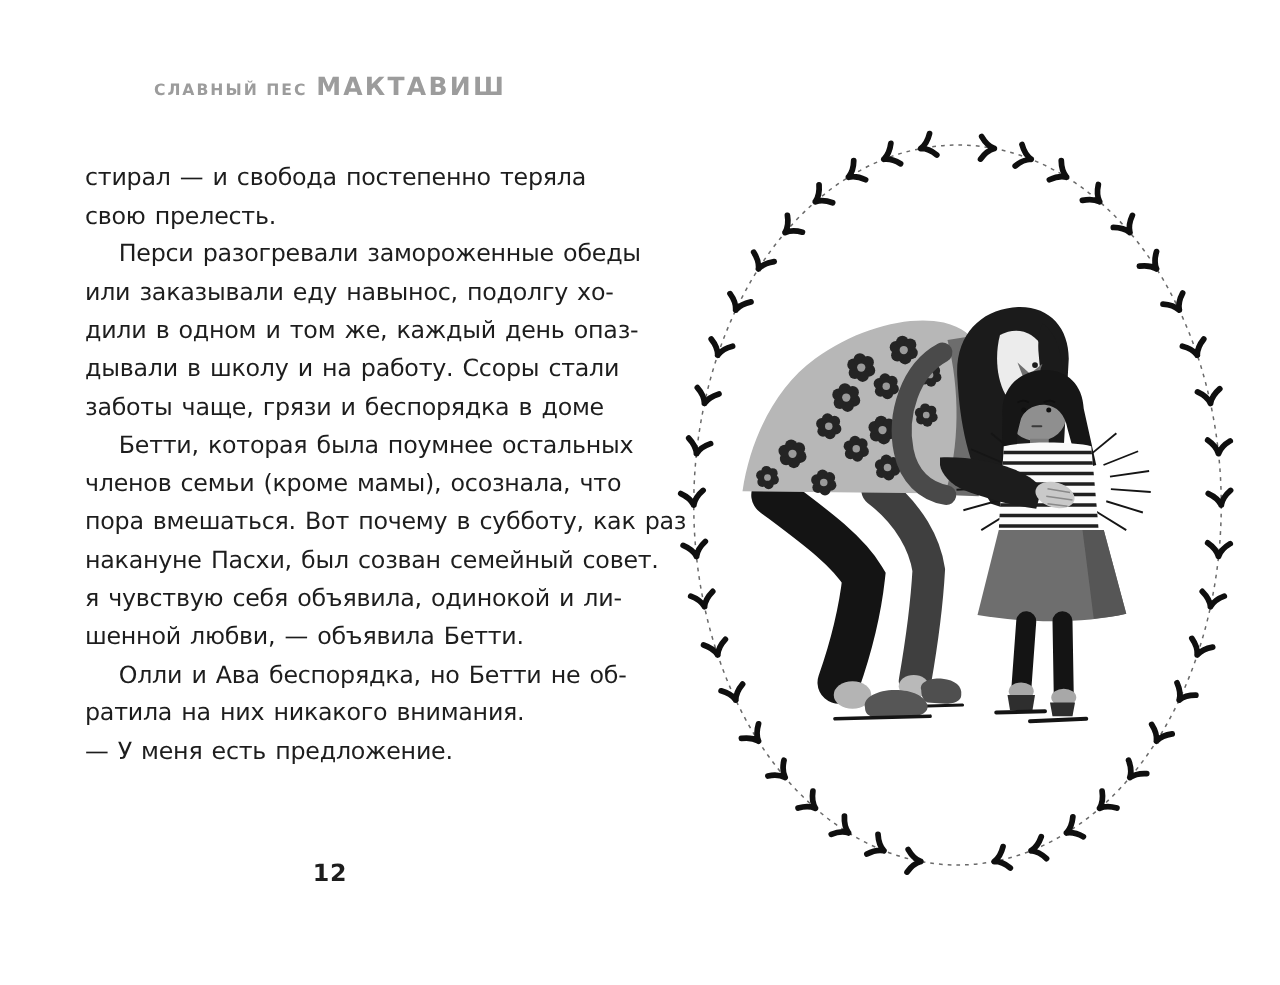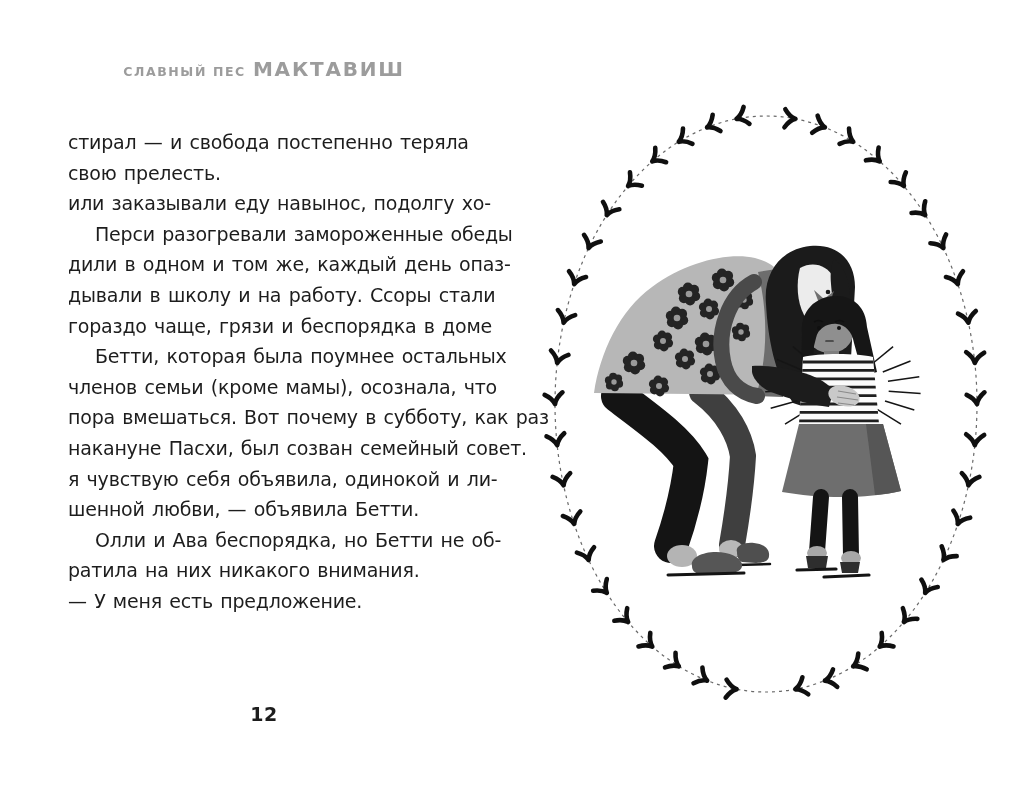--- a/index.html
+++ b/index.html
@@ -5,41 +5,41 @@
   html,body{margin:0;padding:0;background:#fff;}
   .page{position:relative;width:1024px;height:788px;background:#ffffff;overflow:hidden;
         font-family:"DejaVu Sans","Liberation Sans",sans-serif;color:#1d1d1d;}
   .running-header{position:absolute;left:68px;top:57px;width:392px;text-align:center;
                   color:#9c9c9c;white-space:nowrap;}
   .rh-series{font-size:12.5px;font-weight:700;letter-spacing:1.6px;}
   .rh-title{font-size:20px;font-weight:700;letter-spacing:1.8px;margin-left:7px;}
   .body-text{position:absolute;left:68px;top:127px;width:440px;}
   .line{font-size:19px;line-height:30.6px;letter-spacing:-0.2px;word-spacing:1.5px;white-space:nowrap;}
   .line.indent{padding-left:27px;}
-  .page-number{position:absolute;left:68px;top:703px;width:392px;text-align:center;
+  .page-number{position:absolute;left:68px;top:688px;width:392px;text-align:center;
                font-size:19px;font-weight:700;letter-spacing:0.5px;}
   .illu{position:absolute;left:535px;top:95px;width:460px;height:625px;}
 </style>
 </head>
 <body>
 
 <div class="page">
 
   <div class="running-header">
     <span class="rh-series">СЛАВНЫЙ ПЕС</span><span class="rh-title">МАКТАВИШ</span>
   </div>
 
   <div class="body-text">
       <div class="line">стирал — и свобода постепенно теряла</div>
       <div class="line">свою прелесть.</div>
+      <div class="line indent">Перси разогревали замороженные обеды</div>
       <div class="line">или заказывали еду навынос, подолгу хо-</div>
-      <div class="line indent">Перси разогревали замороженные обеды</div>
       <div class="line">дили в одном и том же, каждый день опаз-</div>
       <div class="line">дывали в школу и на работу. Ссоры стали</div>
-      <div class="line">гораздо чаще, грязи и беспорядка в доме</div>
+      <div class="line">заботы чаще, грязи и беспорядка в доме</div>
       <div class="line indent">Бетти, которая была поумнее остальных</div>
       <div class="line">членов семьи (кроме мамы), осознала, что</div>
       <div class="line">пора вмешаться. Вот почему в субботу, как раз</div>
       <div class="line">накануне Пасхи, был созван семейный совет.</div>
       <div class="line">я чувствую себя объявила, одинокой и ли-</div>
       <div class="line">шенной любви, — объявила Бетти.</div>
       <div class="line indent">Олли и Ава беспорядка, но Бетти не об-</div>
       <div class="line">ратила на них никакого внимания.</div>
       <div class="line">— У меня есть предложение.</div>
     </div>

